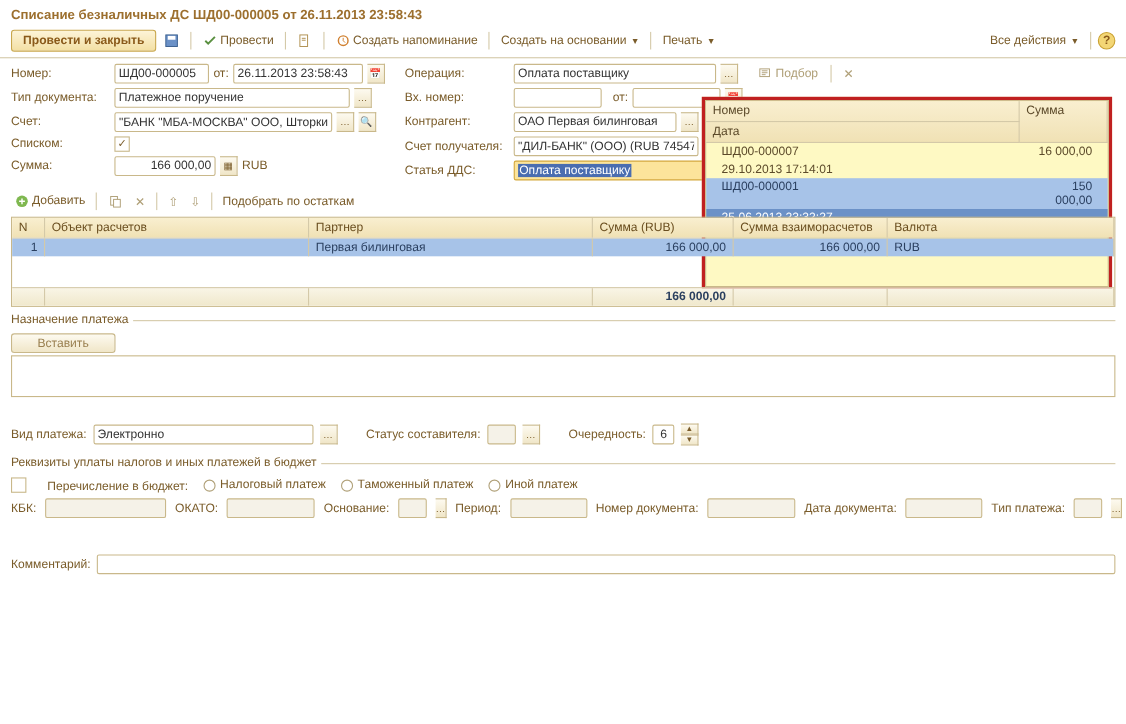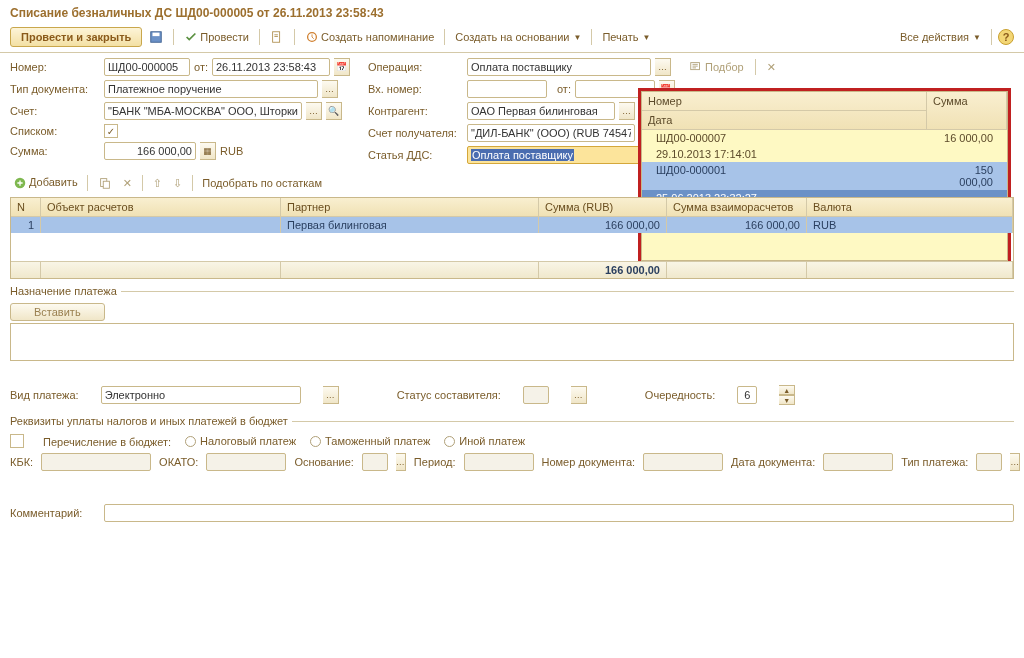--- a/index.html
+++ b/index.html
@@ -152,21 +152,21 @@
   padding: 2px 23px;
   font-size:11px;
   border-radius:3px;
   margin: 3px 10px 0;
   cursor: not-allowed;
 }
 .bottom-row {
   display:flex;
   align-items:center;
   padding: 4px 10px;
-  gap: 22px;
+  gap: 6px;
   margin-top: 20px;
 }
 .radio { width:11px; height:11px; border:1px solid #b0a078; border-radius:50%; display:inline-block; background:#fff;}
 .budget-row { display:flex; align-items:center; gap:14px; padding:2px 0;}
 .budget-row2 { display:flex; align-items:center; gap:8px; padding:3px 0;}
 .inp-gray { background:#f5f2e8; }
 .q-icon {
   width:16px; height:16px; border-radius:50%;
   background:#f3d675; border:1px solid #c9a030;
   display:inline-flex; align-items:center; justify-content:center;

